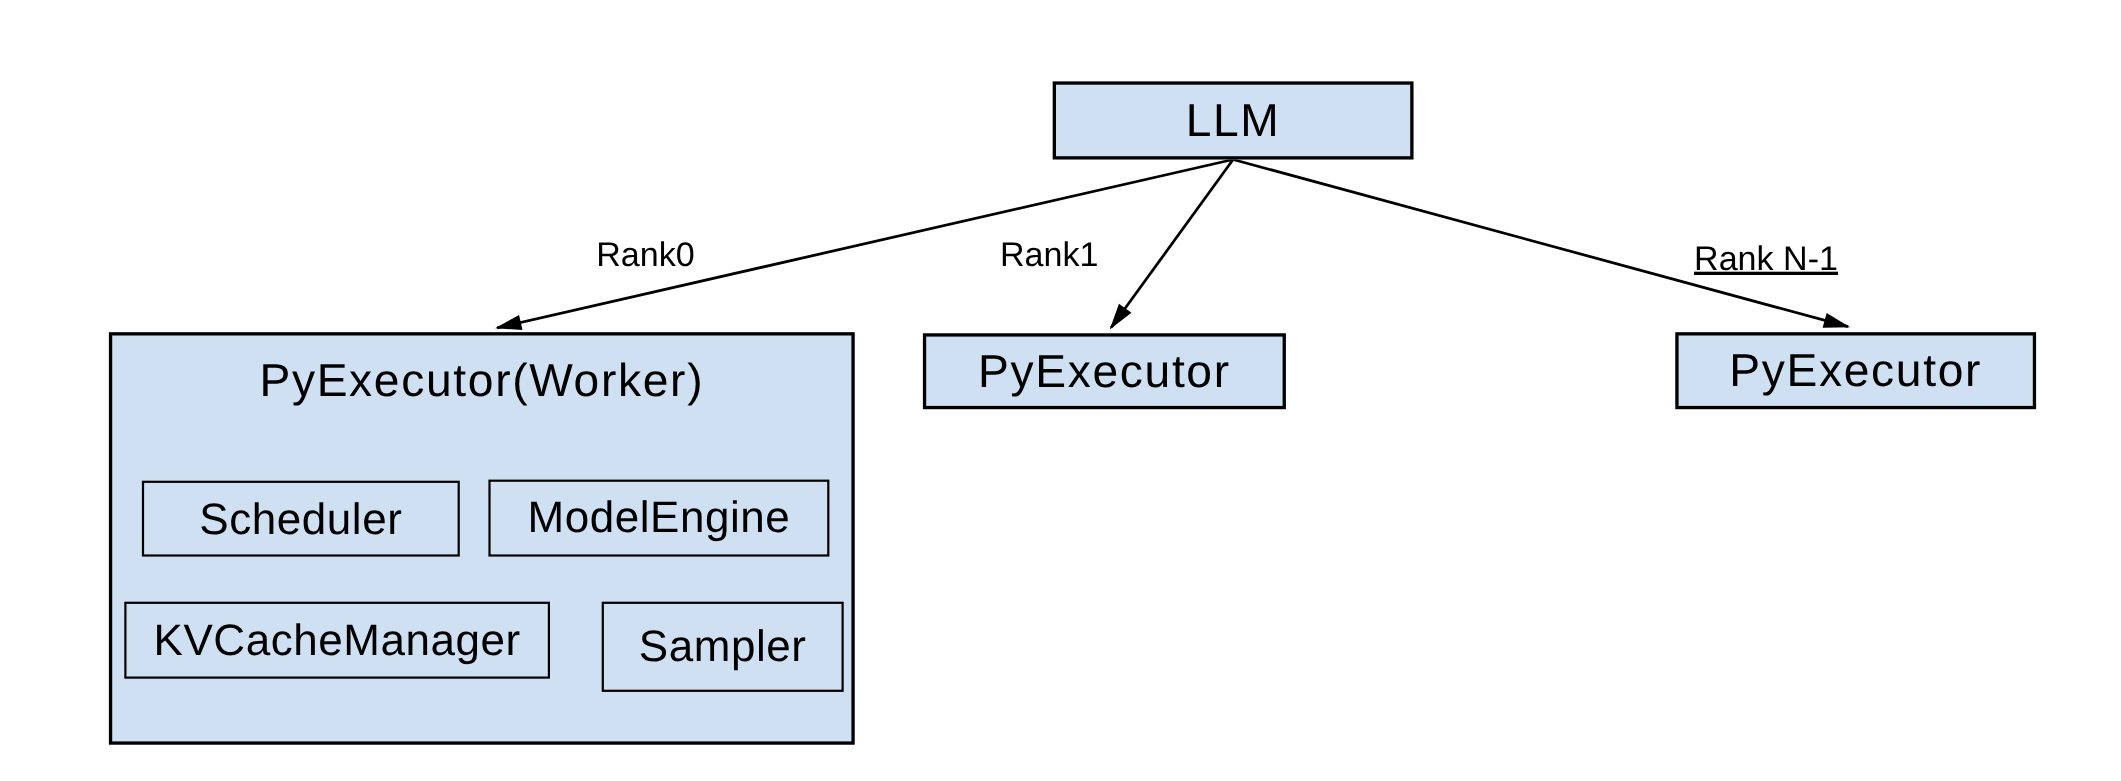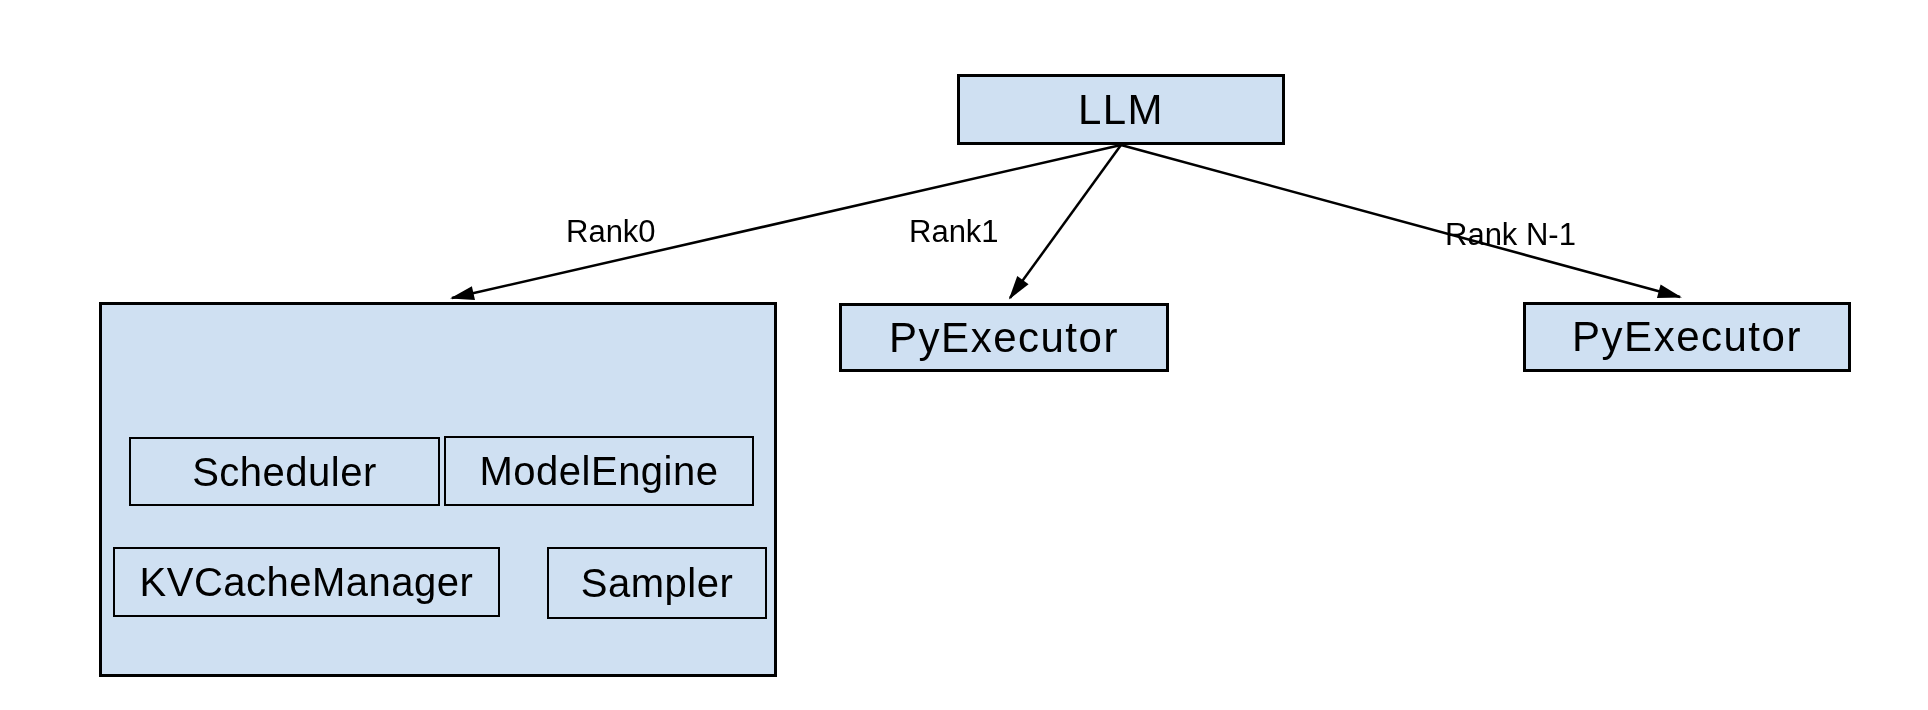--- a/index.html
+++ b/index.html
@@ -68,34 +68,34 @@
     display: flex;
     align-items: center;
     justify-content: center;
   }
   .component-label {
     font-size: 40px;
     letter-spacing: 0.5px;
     white-space: nowrap;
     line-height: 1;
   }
-  .comp-scheduler     { left: 27px;  top: 132px; width: 311px; height: 69px; }
+  .comp-scheduler     { left: 27px;  top: 132px; width: 289px; height: 69px; }
   .comp-modelengine   { left: 342px; top: 131px; width: 310px; height: 70px; }
   .comp-kvcache       { left: 11px;  top: 242px; width: 387px; height: 70px; }
-  .comp-sampler       { left: 445px; top: 242px; width: 220px; height: 72px; }
+  .comp-sampler       { left: 445px; top: 242px; width: 220px; height: 82px; }
   
   .edge-label {
     position: absolute;
     font-size: 31px;
     white-space: nowrap;
     line-height: 1;
   }
-  .edge-label-rank0 { left: 566px;  top: 216px; }
+  .edge-label-rank0 { left: 542px;  top: 216px; }
   .edge-label-rank1 { left: 909px;  top: 216px; text-align: right; }
-  .edge-label-rankN { left: 1445px; top: 219px; }
+  .edge-label-rankN { left: 1540px; top: 219px; text-decoration: underline; }
 </style>
 </head>
 <body>
 
 <div class="canvas">
 
   <svg class="edges-svg" viewBox="0 0 1928 710" xmlns="http://www.w3.org/2000/svg" aria-hidden="true">
     <defs>
       <marker id="arrowhead" markerUnits="userSpaceOnUse" markerWidth="28" markerHeight="20" refX="24" refY="10" orient="auto">
         <path d="M2,3 L26,10 L2,17 Z" fill="#000000"></path>
@@ -108,20 +108,21 @@
 
   <div class="node node-llm">
     <span class="node-label">LLM</span>
   </div>
 
   <div class="edge-label edge-label-rank0">Rank0</div>
   <div class="edge-label edge-label-rank1">Rank1</div>
   <div class="edge-label edge-label-rankN">Rank N-1</div>
 
   <div class="node node-worker0">
+    <div class="worker0-title">PyExecutor(Worker)</div>
 
     <div class="component comp-scheduler">
       <span class="component-label">Scheduler</span>
     </div>
     <div class="component comp-modelengine">
       <span class="component-label">ModelEngine</span>
     </div>
     <div class="component comp-kvcache">
       <span class="component-label">KVCacheManager</span>
     </div>

